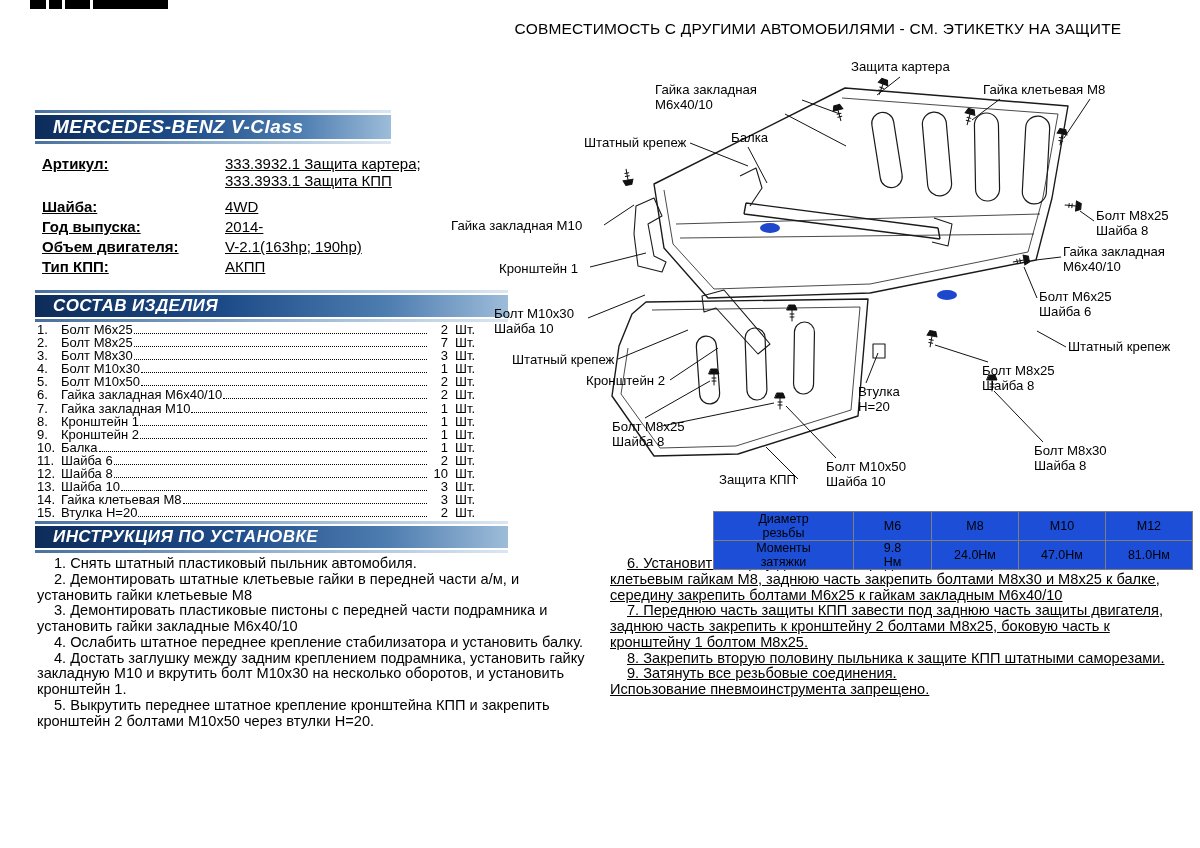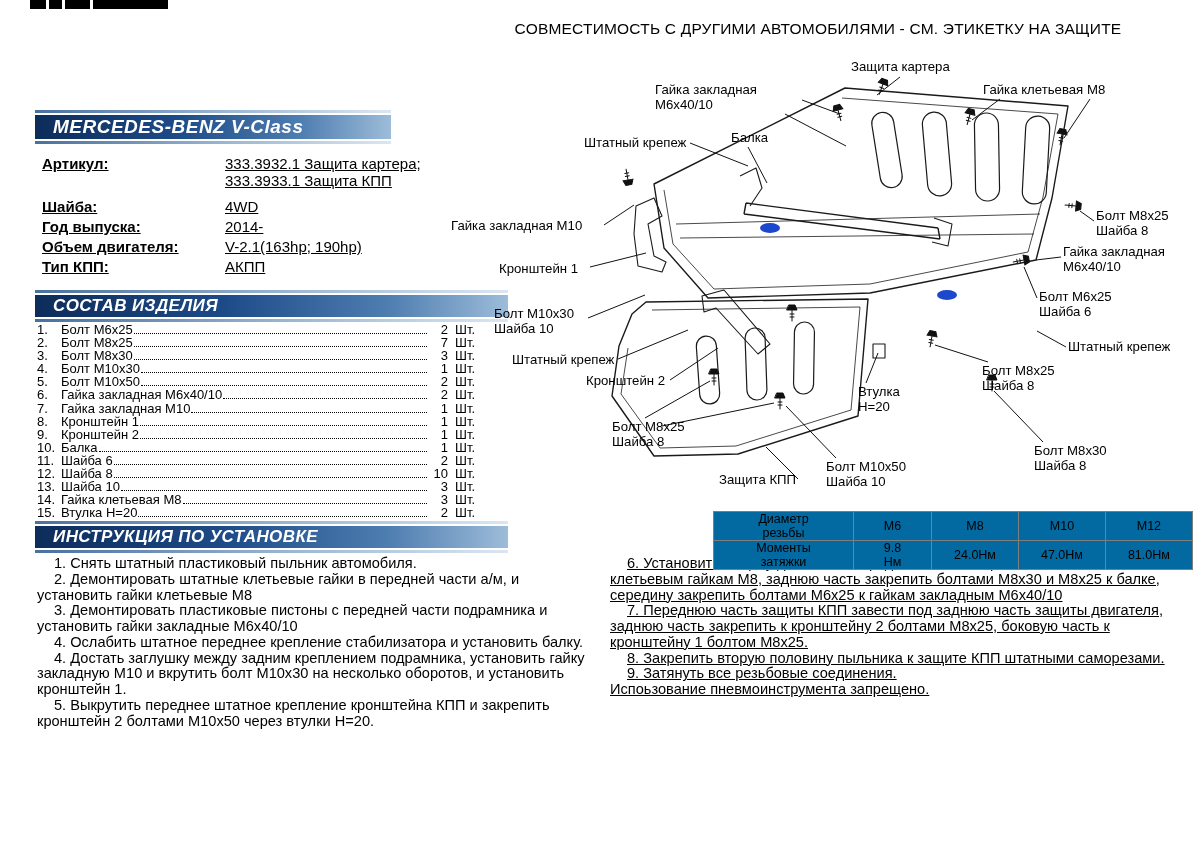--- a/index.html
+++ b/index.html
@@ -39,21 +39,21 @@
   .instr { position:absolute; top:556px; width:556px; font-size:14.6px; line-height:1.08; }
   .instr.left { left:37px; }
   .instr.right { left:610px;text-decoration:underline; }
   .instr p { text-indent:17px; white-space:pre-line; margin:0; }
 
   .co { position:absolute; font-size:13.2px; line-height:1.12; white-space:pre-line; }
   .co.c { }
   .co.nw { white-space:pre; }
 
   table.tq { position:absolute; left:713px; top:511px; border-collapse:collapse; font-size:12.5px; }
-  table.tq td { border:1px solid #7e7e7e; background:#0369a1; height:21px; text-align:center; padding:0 22px; }
+  table.tq td { border:1px solid #7e7e7e; background:#1d4ed8; height:21px; text-align:center; padding:0 22px; }
   table.tq td.lbl { width:140px; }
   table.tq td.v { width:78px; }
 
   .diagram-svg { position:absolute; left:440px; top:48px; }
 </style>
 </head>
 <body>
 
 <div class="page">
 

